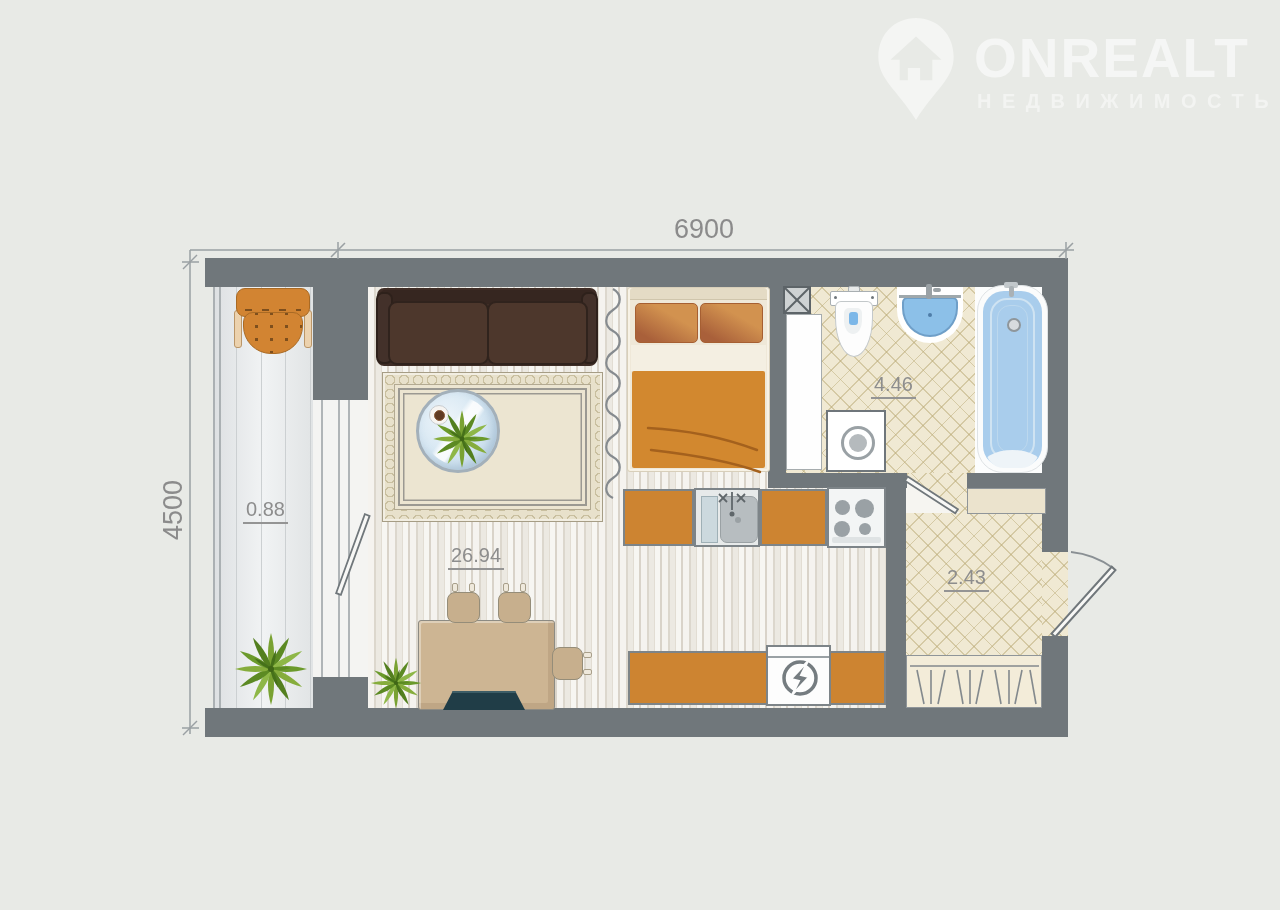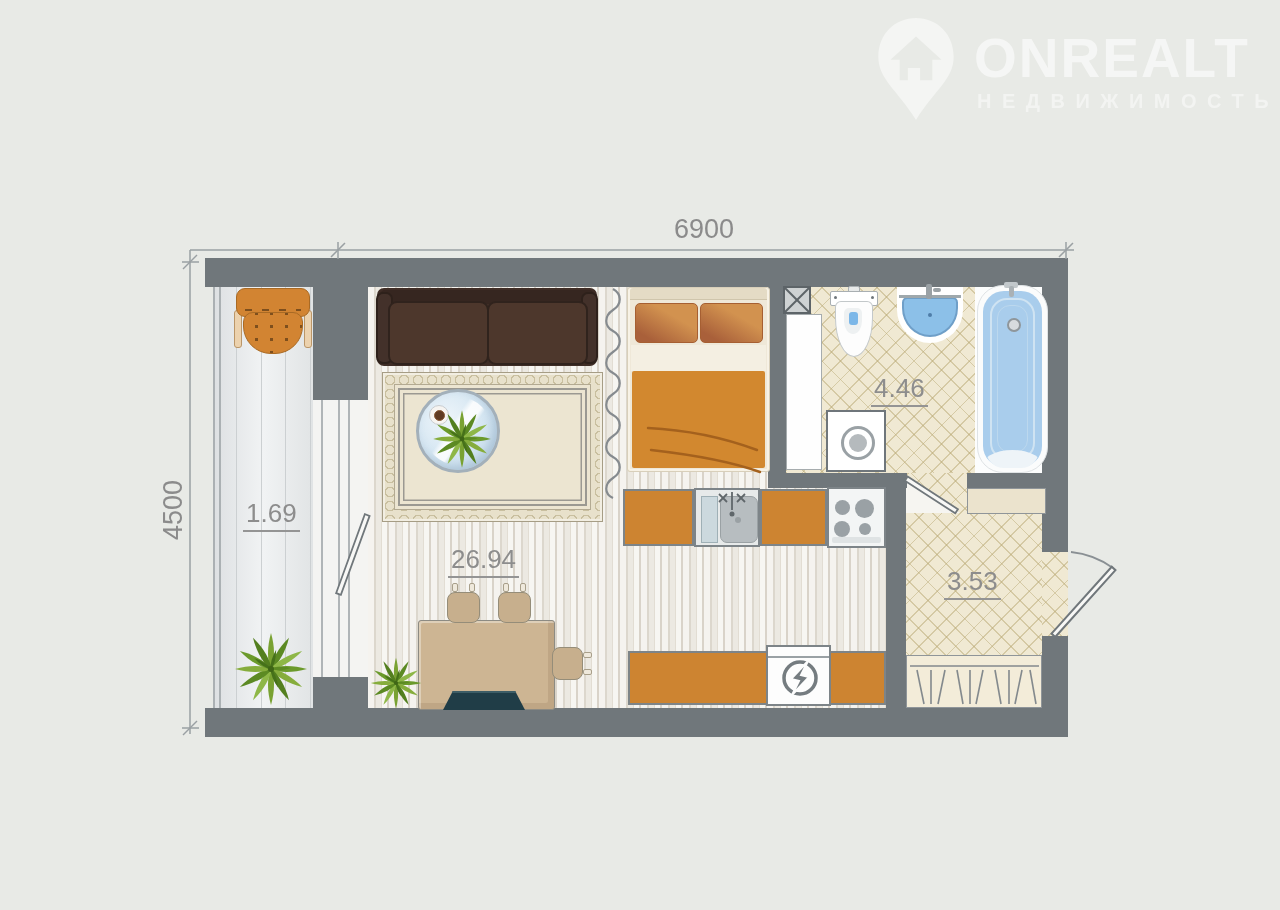--- a/index.html
+++ b/index.html
@@ -25,21 +25,21 @@
       repeating-linear-gradient(-45deg,rgba(186,170,118,.5) 0 1.3px,transparent 1.3px 13px);}
   .bath-floor{left:786px;top:287px;width:256px;height:186px;}
   .tub-zone{left:975px;top:287px;width:67px;height:186px;background:#fcfdfd;}
   .hall-floor{left:906px;top:473px;width:136px;height:235px;}
   .hall-door-patch{left:1042px;top:552px;width:26px;height:84px;}
   .door-swing-white{left:906px;top:477px;width:54px;height:36px;background:#f6f5f1;clip-path:polygon(0 0,100% 100%,0 100%);}
   .window-zone{left:313px;top:400px;width:55px;height:277px;background:#f4f4f2;}
   
   .wall{background:#70777b;}
   
-  .arealabel{color:#8d8d8d;font-size:26px;border-bottom:2px solid #949494;padding:0 3px 1px;}
+  .arealabel{color:#8d8d8d;font-size:20px;border-bottom:2px solid #949494;padding:0 3px 1px;}
   
   .armchair{left:236px;top:288px;width:74px;height:66px;}
   .ac-arm{position:absolute;top:22px;width:6px;height:36px;background:#ecd2ae;border:1px solid #bb9668;border-radius:3px;}
   .ac-back{position:absolute;left:0;top:0;width:72px;height:27px;background:#d28432;border:1px solid #a96a24;border-radius:9px;}
   .ac-back::after{content:"";position:absolute;left:8px;right:8px;bottom:5px;height:2.5px;
     background:repeating-linear-gradient(90deg,#7e4f1d 0 7px,transparent 7px 17px);}
   .ac-seat{position:absolute;left:7px;top:24px;width:58px;height:40px;background:#d28432;border:1px solid #a96a24;border-radius:10px 10px 28px 28px;
     background-image:radial-gradient(#7e4f1d 1.6px,transparent 1.8px);background-size:15px 13px;background-position:5px 7px;}
   .sofa{left:377px;top:288px;width:220px;height:78px;background:#3f2d26;border-radius:7px;}
   .sofa-back{position:absolute;left:3px;top:2px;right:3px;height:14px;background:#362620;border-radius:5px;}
@@ -374,18 +374,18 @@
       <line x1="970" y1="670" x2="970" y2="704"></line>
       <line x1="983" y1="670" x2="976" y2="704"></line>
       <line x1="995" y1="670" x2="1001" y2="704"></line>
       <line x1="1009" y1="670" x2="1009" y2="704"></line>
       <line x1="1022" y1="670" x2="1015" y2="704"></line>
       <line x1="1030" y1="670" x2="1036" y2="704"></line>
     </g>
   </svg>
 
   
-  <div class="abs arealabel" style="left:243px;top:498px;">1.69</div>
+  <div class="abs arealabel" style="left:243px;top:498px;">0.88</div>
   <div class="abs arealabel" style="left:448px;top:544px;">26.94</div>
   <div class="abs arealabel" style="left:871px;top:373px;">4.46</div>
-  <div class="abs arealabel" style="left:944px;top:566px;">3.53</div>
+  <div class="abs arealabel" style="left:944px;top:566px;">2.43</div>
 
 </div>
 
 </body></html>

